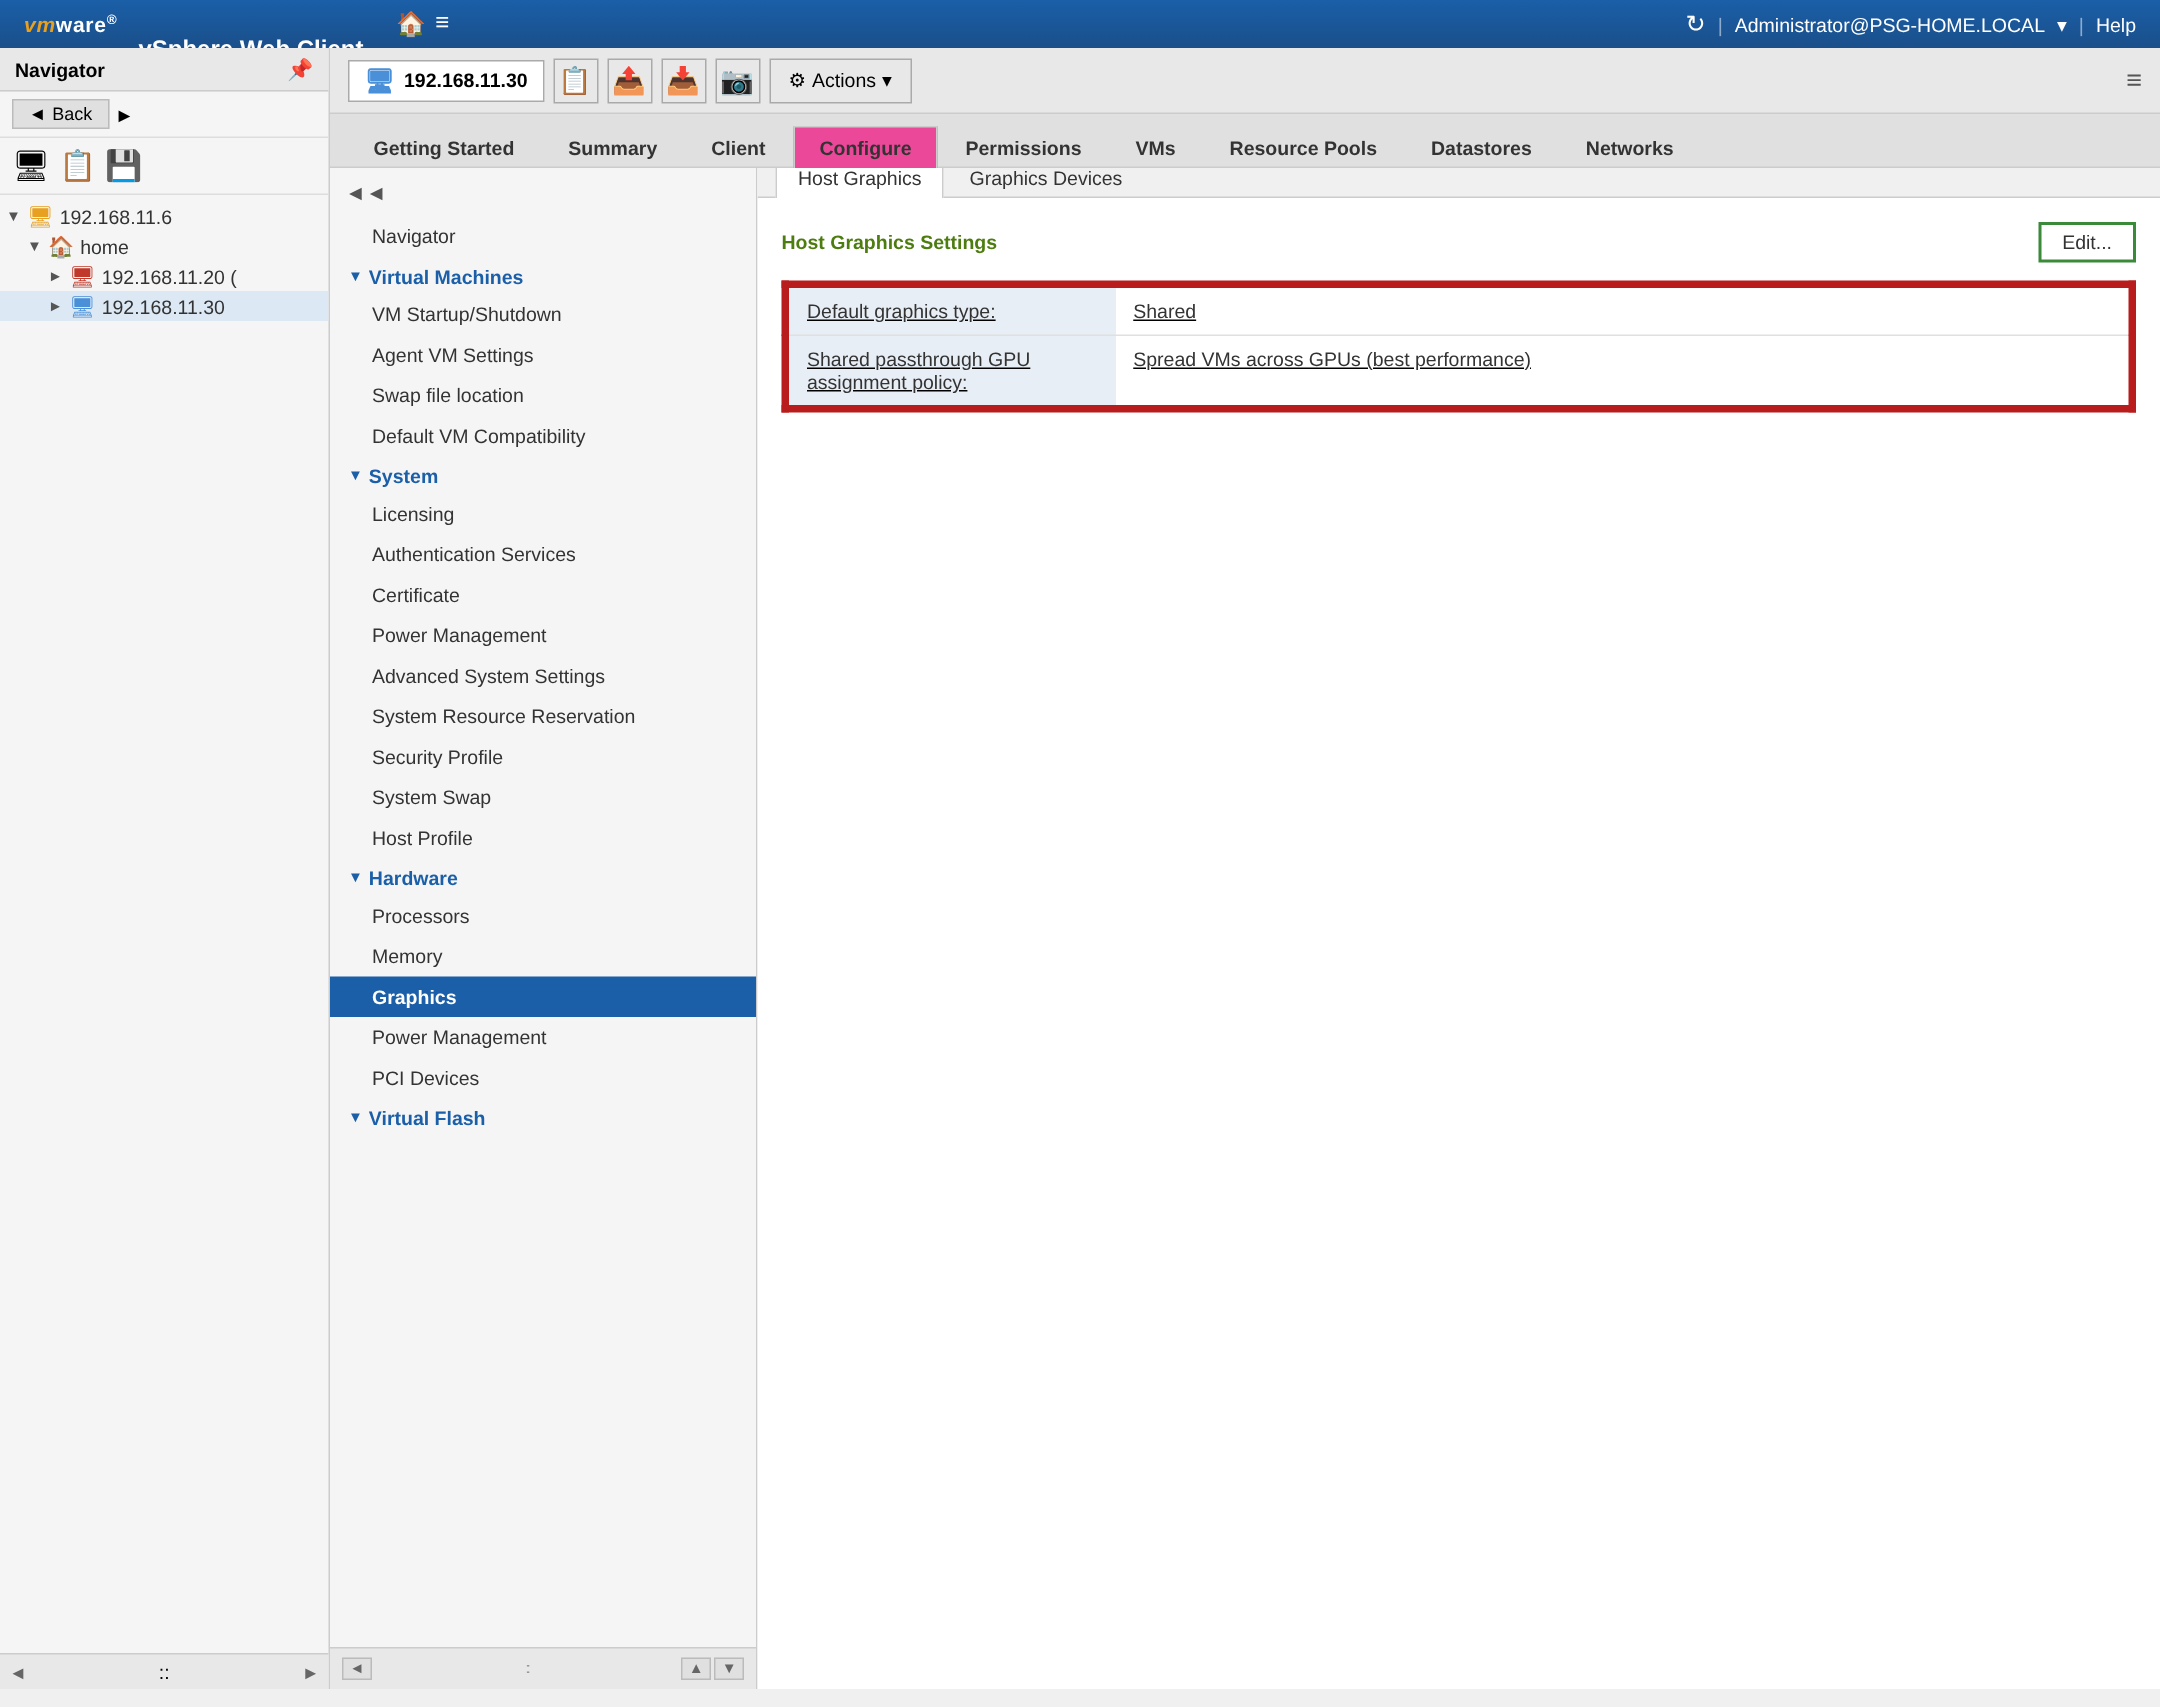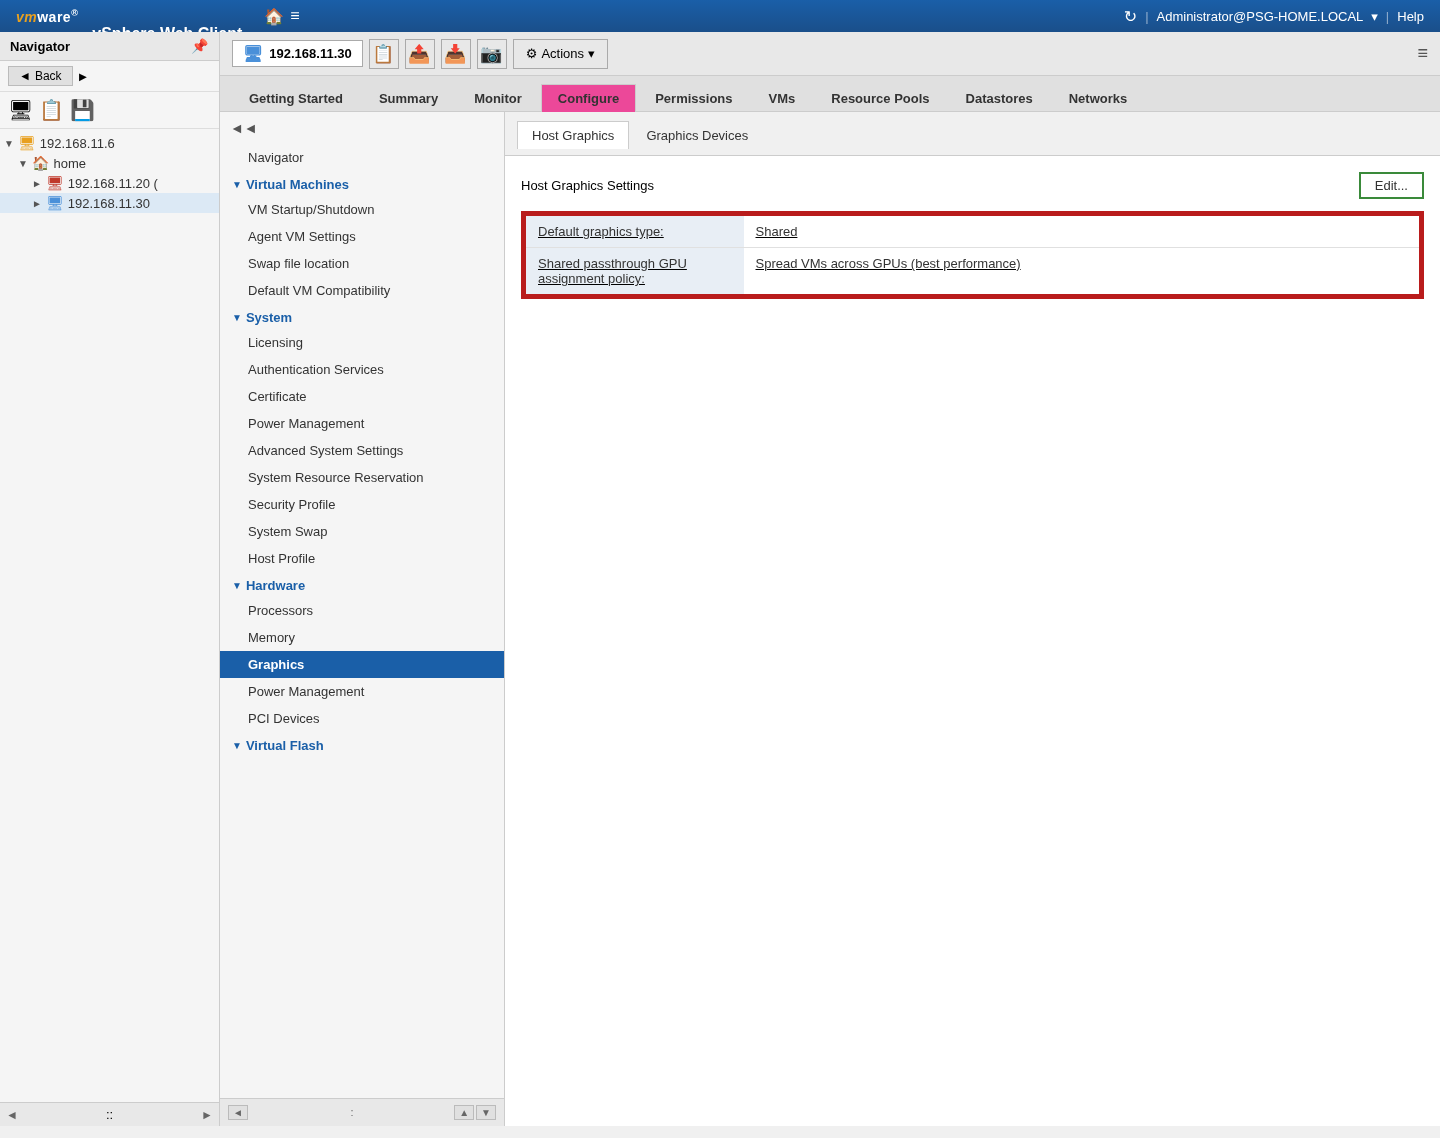--- a/index.html
+++ b/index.html
@@ -141,33 +141,33 @@
     }
     .drag-handle { color: #999; font-size: 10px; letter-spacing: -2px; }
     .nav-scroll-btns { display: flex; gap: 2px; }
     .scroll-btn { font-size: 10px; color: #666; cursor: pointer; border: 1px solid #bbb; background: #e0e0e0; padding: 1px 4px; }
 
     
     .main-panel { flex: 1; background: white; display: flex; flex-direction: column; overflow: hidden; }
 
     
     .host-graphics-tabs {
-      display: flex; border-bottom: 1px solid #ccc; background: #f0f0f0; padding: 0 12px; align-items: center; height: 44px;
+      display: flex; border-bottom: 1px solid #ccc; background: #f0f0f0; padding: 0 12px; align-items: flex-end; height: 20px;
     }
     .hg-tab {
       padding: 6px 14px; font-size: 13px; cursor: pointer; color: #333; border: 1px solid transparent; border-bottom: none; margin-right: 2px; background: transparent; position: relative; top: 1px;
     }
     .hg-tab.active { background: white; border-color: #ccc; border-bottom-color: white; }
 
     
     .settings-area { padding: 16px; flex: 1; }
     .settings-header {
       display: flex; align-items: center; justify-content: space-between; margin-bottom: 12px;
     }
-    .settings-title { font-size: 13px; font-weight: normal; color: #000000; }
+    .settings-title { font-size: 13px; font-weight: bold; color: #4d7c0f; }
     .edit-btn {
       border: 2px solid #3a8a3a; background: white; padding: 4px 14px; font-size: 13px; cursor: pointer; color: #333;
     }
 
     
     .settings-table { width: 100%; border-collapse: collapse; border: 5px solid #b91c1c; text-decoration: underline; }
     .settings-table td { padding: 8px 12px; border-bottom: 1px solid #e0e0e0; font-size: 13px; vertical-align: top; }
     .settings-table tr:last-child td { border-bottom: none; }
     .settings-table .label-cell { background: #e8eef5; width: 220px; color: #333; font-weight: normal; }
     .settings-table .value-cell { background: white; color: #333; }
@@ -266,21 +266,21 @@
         <span>▾</span>
       </button>
       <div class="toolbar-right">
         <span class="toolbar-list-icon">≡</span>
       </div>
     </div>
 
     <div class="tabs-row">
       <div class="tab">Getting Started</div>
       <div class="tab">Summary</div>
-      <div class="tab">Monitor</div>
+      <div class="tab">Client</div>
       <div class="tab active">Configure</div>
       <div class="tab">Permissions</div>
       <div class="tab">VMs</div>
       <div class="tab">Resource Pools</div>
       <div class="tab">Datastores</div>
       <div class="tab">Networks</div>
     </div>
 
     <div class="split-view">
 

